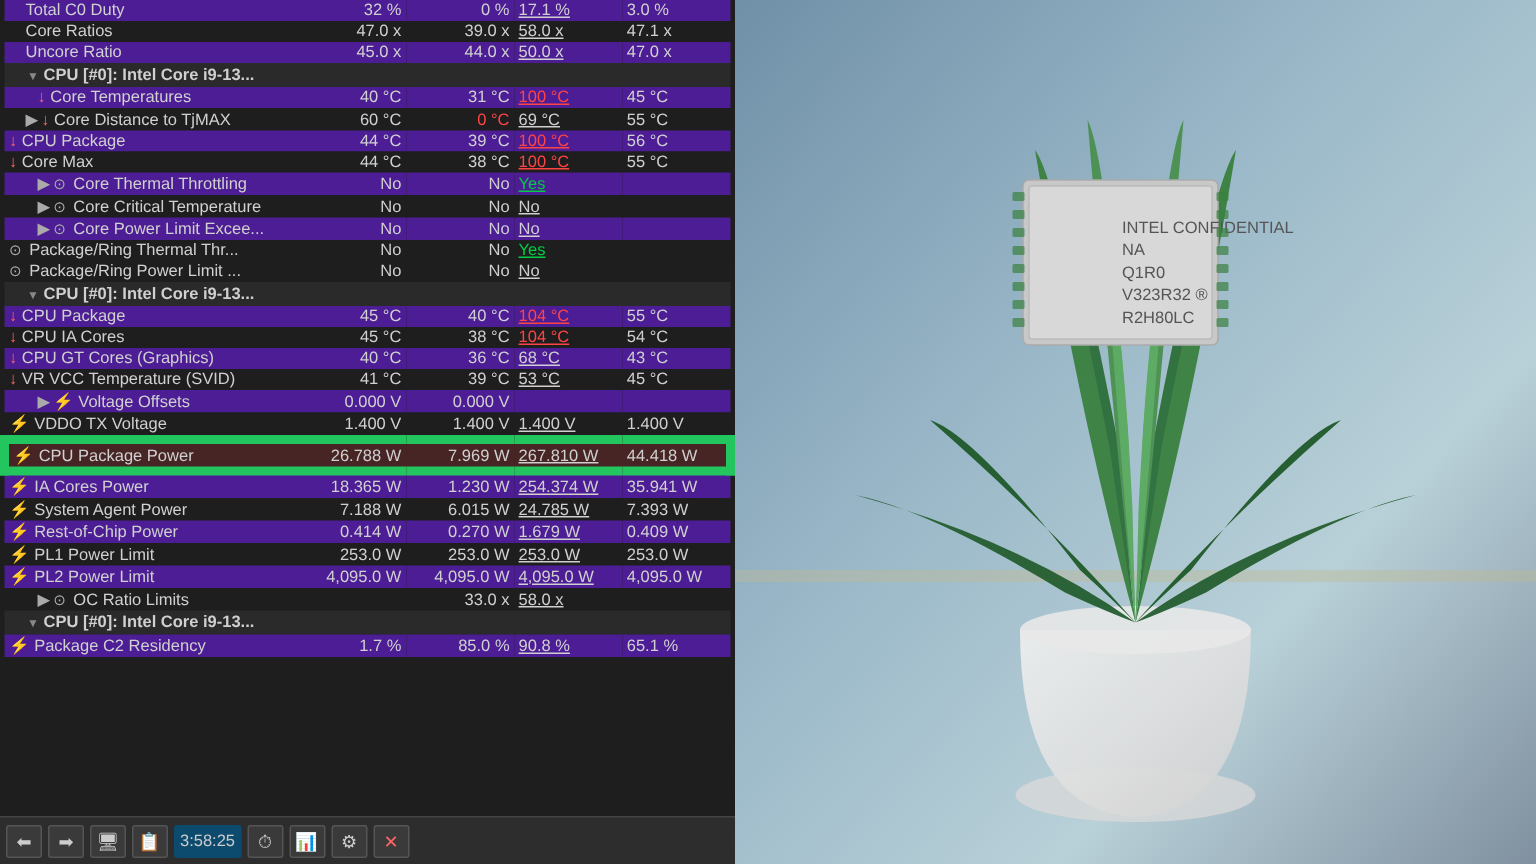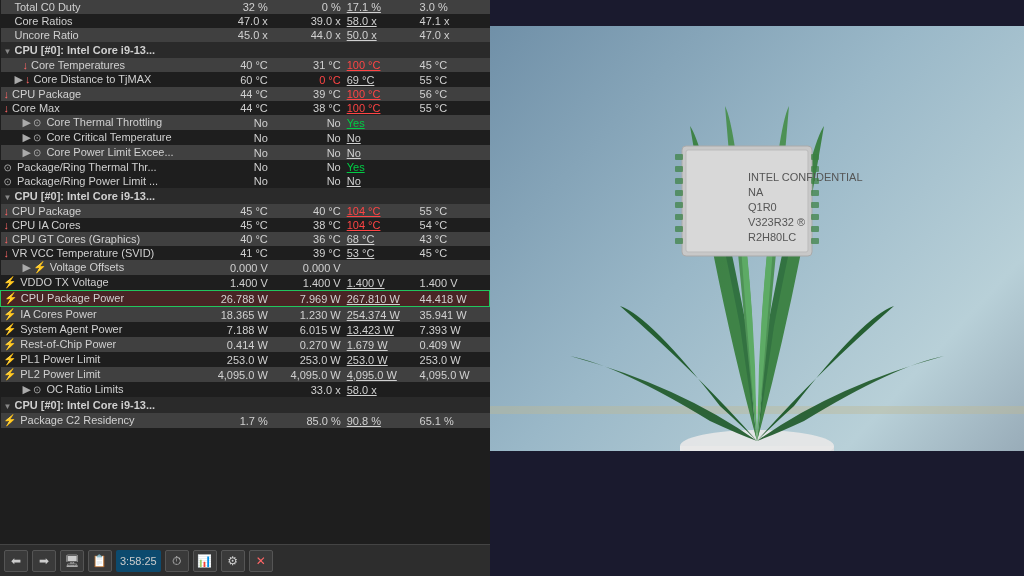--- a/index.html
+++ b/index.html
@@ -19,24 +19,23 @@
       background: #1e1e1e;
       color: #d0d0d0;
       overflow: hidden;
       flex-shrink: 0;
       display: flex;
       flex-direction: column;
     }
 
     .right-panel {
       flex: 1;
-      height: 425px;
+      height: 576px;
       overflow: hidden;
       position: relative;
-      margin-top: 26px;
     }
 
     .right-panel-bg {
       width: 100%;
       height: 100%;
       background: linear-gradient(135deg, #6a8fa0 0%, #8ab0c0 20%, #c8d8e0 40%, #b0c8d0 60%, #7090a0 80%);
       position: relative;
       overflow: hidden;
     }
 
@@ -64,26 +63,26 @@
     .normal { color: #d0d0d0; }
 
     .section-header {
       background: #2a2a2a;
       color: #d0d0d0;
       font-weight: bold;
       padding: 2px 3px;
     }
 
     .section-header td {
-      padding: 2px 3px;
+      padding: 2px 15px;
     }
 
     .highlighted-row {
       background: rgba(200, 60, 60, 0.25);
-      border: 1px solid #22c55e;
+      border: 6px solid #22c55e;
       padding-left: 40px;
     }
 
     .highlighted-row td {
       color: #d0d0d0;
     }
 
     .indent1 { padding-left: 14px !important; }
     .indent2 { padding-left: 22px !important; }
     .expand-icon { color: #aaa; margin-right: 2px; }
@@ -115,21 +114,21 @@
       border-radius: 2px;
       display: flex;
       align-items: center;
       justify-content: center;
       cursor: pointer;
       color: #ccc;
       font-size: 12px;
     }
 
     .row-even { background: #1e1e1e; margin-left: 15px; }
-    .row-odd { background: #404040; }
+    .row-odd { background: #4c1d95; }
 
     .collapse-arrow { color: #888; font-size: 8px; }
 
     .gear-icon { color: #aaa; font-size: 10px; margin-right: 2px; }
   </style>
 </head>
 <body>
 
 <div class="left-panel">
   <div class="table-wrapper">
@@ -290,21 +289,21 @@
           <td class="col-name"><span class="icon-power">⚡</span> IA Cores Power</td>
           <td class="col-val1">18.365 W</td>
           <td class="col-val2 normal">1.230 W</td>
           <td class="col-val3">254.374 W</td>
           <td class="col-val4">35.941 W</td>
         </tr>
         <tr class="row-even">
           <td class="col-name"><span class="icon-power">⚡</span> System Agent Power</td>
           <td class="col-val1">7.188 W</td>
           <td class="col-val2 normal">6.015 W</td>
-          <td class="col-val3">13.423 W</td>
+          <td class="col-val3">24.785 W</td>
           <td class="col-val4">7.393 W</td>
         </tr>
         <tr class="row-odd">
           <td class="col-name"><span class="icon-power">⚡</span> Rest-of-Chip Power</td>
           <td class="col-val1">0.414 W</td>
           <td class="col-val2 normal">0.270 W</td>
           <td class="col-val3">1.679 W</td>
           <td class="col-val4">0.409 W</td>
         </tr>
         <tr class="row-even">

